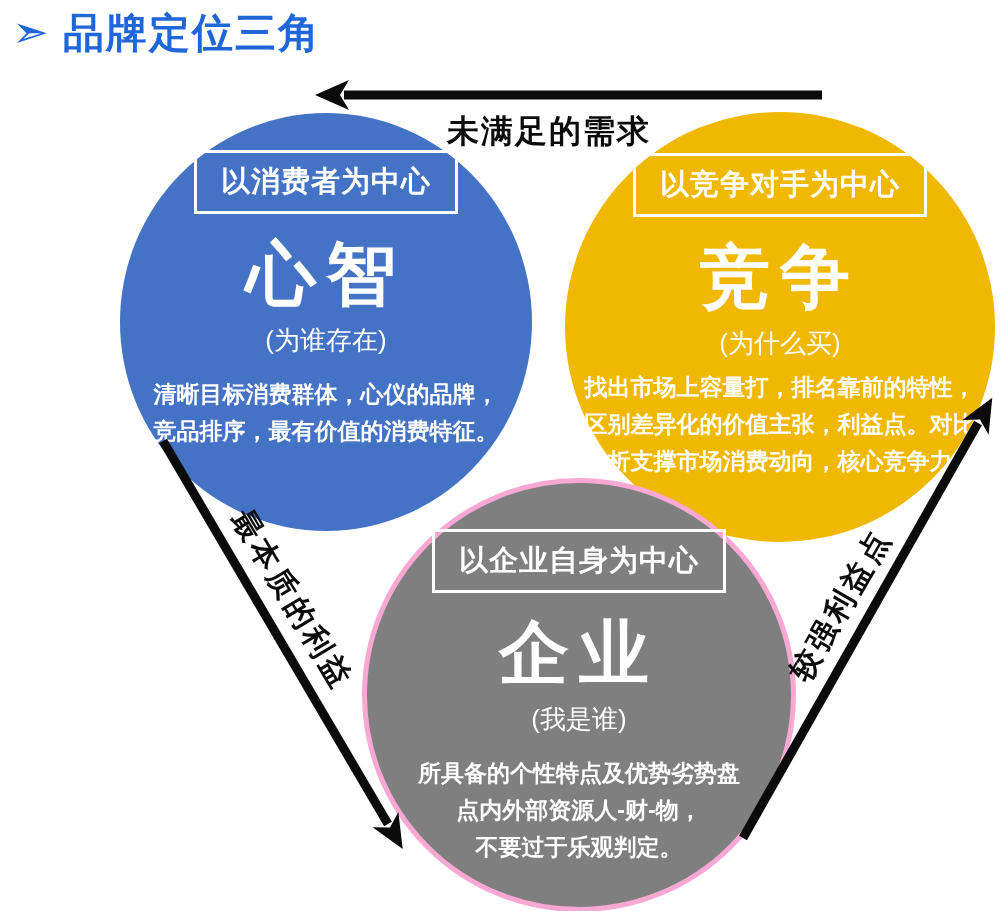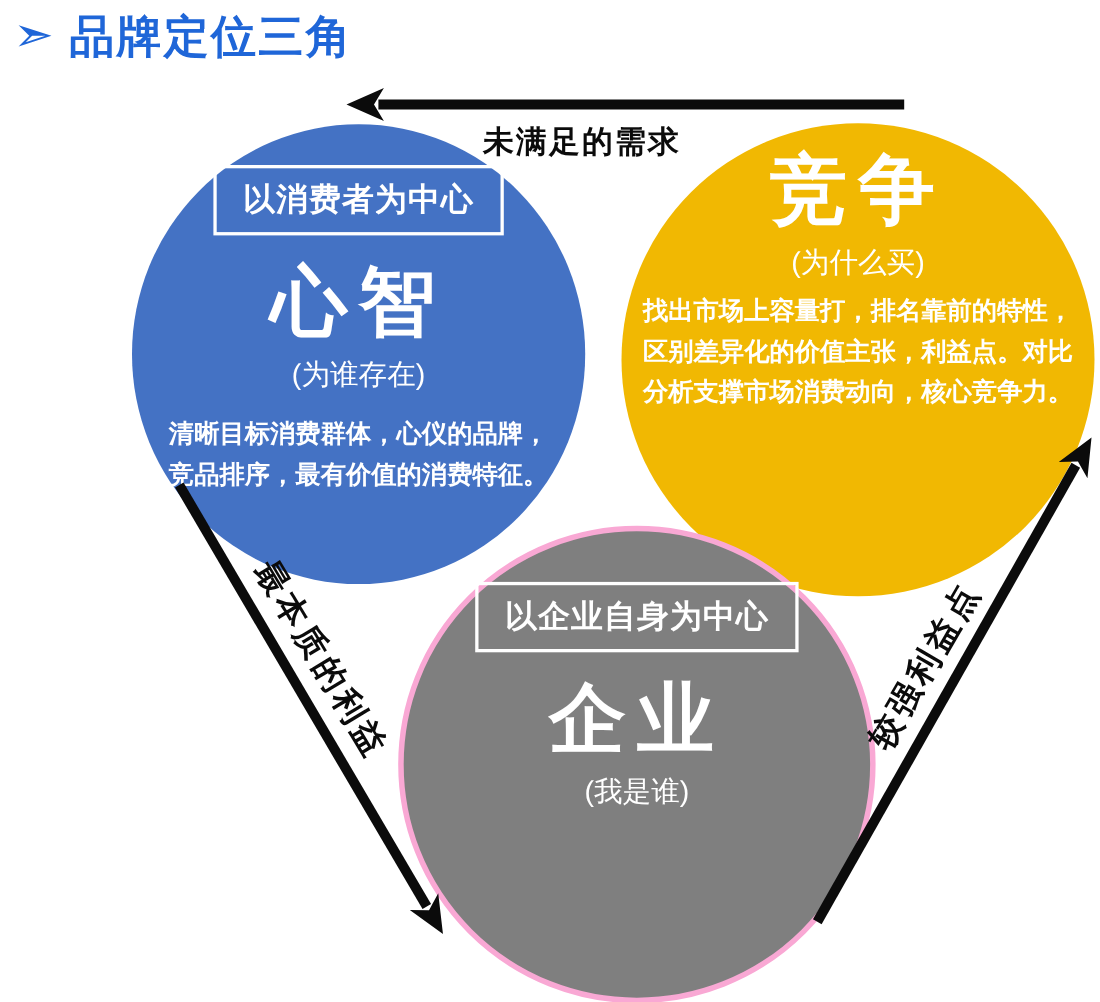--- a/index.html
+++ b/index.html
@@ -44,21 +44,21 @@
   .desc{
     font-size:23px;font-weight:bold;line-height:1.6;margin-top:18px;white-space:nowrap;
   }
   .circle-competitor .desc{margin-top:8px;}
   
   .arrow-layer{position:absolute;left:0;top:0;width:1000px;height:911px;z-index:3;pointer-events:none;}
   .arrow-label{
     position:absolute;color:#0b0b0b;font-weight:bold;white-space:nowrap;z-index:4;
   }
   .label-top{
-    left:529px;top:110px;transform:translateX(-50%);font-size:28px;letter-spacing:2px;
+    left:549px;top:110px;transform:translateX(-50%);font-size:32px;letter-spacing:2px;
   }
   .label-left{
     left:292px;top:600px;transform:translate(-50%,-50%) rotate(59deg);
     font-size:30px;letter-spacing:4px;
   }
   .label-right{
     left:841px;top:605px;transform:translate(-50%,-50%) rotate(-60deg);
     font-size:30px;letter-spacing:4px;
   }
 </style>
@@ -74,33 +74,39 @@
   <div class="tag-box">以消费者为中心</div>
   <div class="big-title">心智</div>
   <div class="subtitle">(为谁存在)</div>
   <div class="desc">
     <div>清晰目标消费群体，心仪的品牌，</div>
     <div>竞品排序，最有价值的消费特征。</div>
   </div>
 </div>
 
 <div class="circle circle-competitor" style="background-color: rgb(241, 184, 2);">
+  <div class="tag-box">以竞争对手为中心</div>
   <div class="big-title">竞争</div>
   <div class="subtitle">(为什么买)</div>
   <div class="desc">
     <div>找出市场上容量打，排名靠前的特性，</div>
     <div>区别差异化的价值主张，利益点。对比</div>
     <div>分析支撑市场消费动向，核心竞争力。</div>
   </div>
 </div>
 
 <div class="circle circle-enterprise" style="background-color: rgb(127, 127, 127);">
   <div class="tag-box">以企业自身为中心</div>
   <div class="big-title">企业</div>
   <div class="subtitle">(我是谁)</div>
+  <div class="desc">
+    <div>所具备的个性特点及优势劣势盘</div>
+    <div>点内外部资源人-财-物，</div>
+    <div>不要过于乐观判定。</div>
+  </div>
 </div>
 
 <svg class="arrow-layer" viewBox="0 0 1000 911" xmlns="http://www.w3.org/2000/svg">
   <defs>
     <marker id="ah" markerUnits="userSpaceOnUse" markerWidth="40" markerHeight="34" refX="5" refY="17" orient="auto">
       <path d="M0,2 L34,17 L0,32 L9,17 Z" fill="#0b0b0b"></path>
     </marker>
   </defs>
 
   <line x1="822" y1="95" x2="344" y2="95" stroke="#0b0b0b" stroke-width="9" marker-end="url(#ah)"></line>

